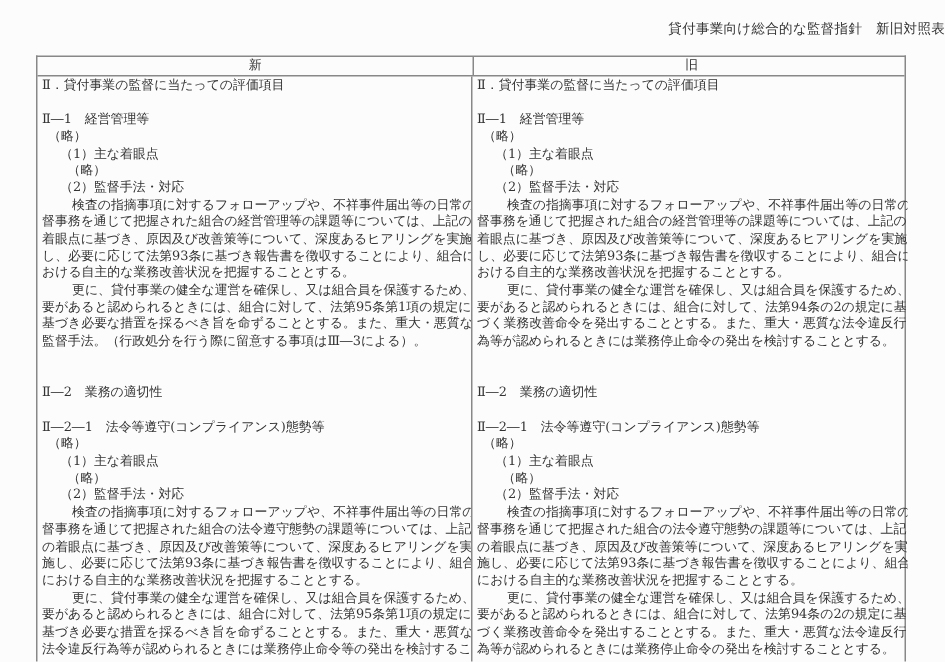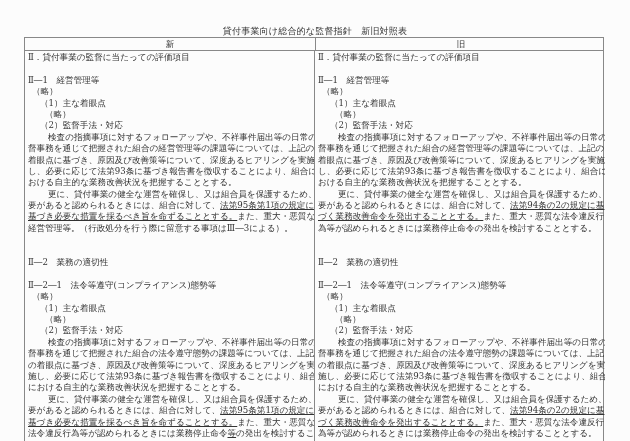--- a/index.html
+++ b/index.html
@@ -1,35 +1,35 @@
 <!DOCTYPE html>
 <html><head>
 <meta charset="utf-8">
 <style>
   html, body { margin: 0; padding: 0; background: #fcfcfc; }
   body { width: 630px; height: 441px; overflow: hidden; position: relative;
          font-family: "DejaVu Serif", "Liberation Serif", serif; color: #333; }
-  .title { position: absolute; left: 0; top: 25px; width: 630px; text-align: center;
+  .title { position: absolute; left: 0; top: 13px; width: 630px; text-align: right;
            font-size: 9px; letter-spacing: 0.2px; }
   .table { position: absolute; left: 24px; top: 37px; width: 580px; height: 420px;
            border: 1px solid #888; border-bottom: none; box-sizing: border-box; }
   .hdr { display: flex; height: 12px; border-bottom: 1px solid #888; }
   .hdr div { flex: 0 0 290px; text-align: center; font-size: 8.5px; line-height: 12px; }
   .hdr div:first-child { border-right: 1px solid #888; }
   .body { display: flex; height: 410px; }
   .col { flex: 0 0 290px; box-sizing: border-box; padding: 1px 3px 0 3px; font-size: 8.6px;
          line-height: 11.4px; overflow: hidden; }
   .col:first-child { border-right: 1px solid #888; }
   .ln { white-space: nowrap; height: 11.4px; }
   .blank { height: 11.4px; }
   .i1 { padding-left: 4px; }
   .i2 { padding-left: 12px; }
   .i3 { padding-left: 17px; }
   .p1 { padding-left: 20px; }
-  .u { text-decoration: underline; text-underline-offset: 1px; }
+  .u { text-underline-offset: 1px; }
 </style>
 </head>
 <body>
 
 <div class="title">貸付事業向け総合的な監督指針　新旧対照表</div>
 
 <div class="table">
   <div class="hdr">
     <div>新</div>
     <div>旧</div>
@@ -45,21 +45,21 @@
       <div class="ln i3">（略）</div>
       <div class="ln i2">（2）監督手法・対応</div>
       <div class="ln p1">検査の指摘事項に対するフォローアップや、不祥事件届出等の日常の監</div>
       <div class="ln">督事務を通じて把握された組合の経営管理等の課題等については、上記の</div>
       <div class="ln">着眼点に基づき、原因及び改善策等について、深度あるヒアリングを実施</div>
       <div class="ln">し、必要に応じて法第93条に基づき報告書を徴収することにより、組合に</div>
       <div class="ln">おける自主的な業務改善状況を把握することとする。</div>
       <div class="ln p1">更に、貸付事業の健全な運営を確保し、又は組合員を保護するため、必</div>
       <div class="ln"><span>要があると認められるときには、組合に対して、</span><span class="u">法第95条第1項の規定に</span></div>
       <div class="ln"><span class="u">基づき必要な措置を採るべき旨を命ずることとする。</span><span>また、重大・悪質な</span></div>
-      <div class="ln">経営管理等。（行政処分を行う際に留意する事項はⅢ―3による）。</div>
+      <div class="ln">監督手法。（行政処分を行う際に留意する事項はⅢ―3による）。</div>
       <div class="blank"></div>
         <div class="blank"></div>
       <div class="ln">Ⅱ―2　業務の適切性</div>
       <div class="blank"></div>
       <div class="ln">Ⅱ―2―1　法令等遵守(コンプライアンス)態勢等</div>
       <div class="ln i1">（略）</div>
       <div class="ln i2">（1）主な着眼点</div>
       <div class="ln i3">（略）</div>
       <div class="ln i2">（2）監督手法・対応</div>
       <div class="ln p1">検査の指摘事項に対するフォローアップや、不祥事件届出等の日常の監</div>

